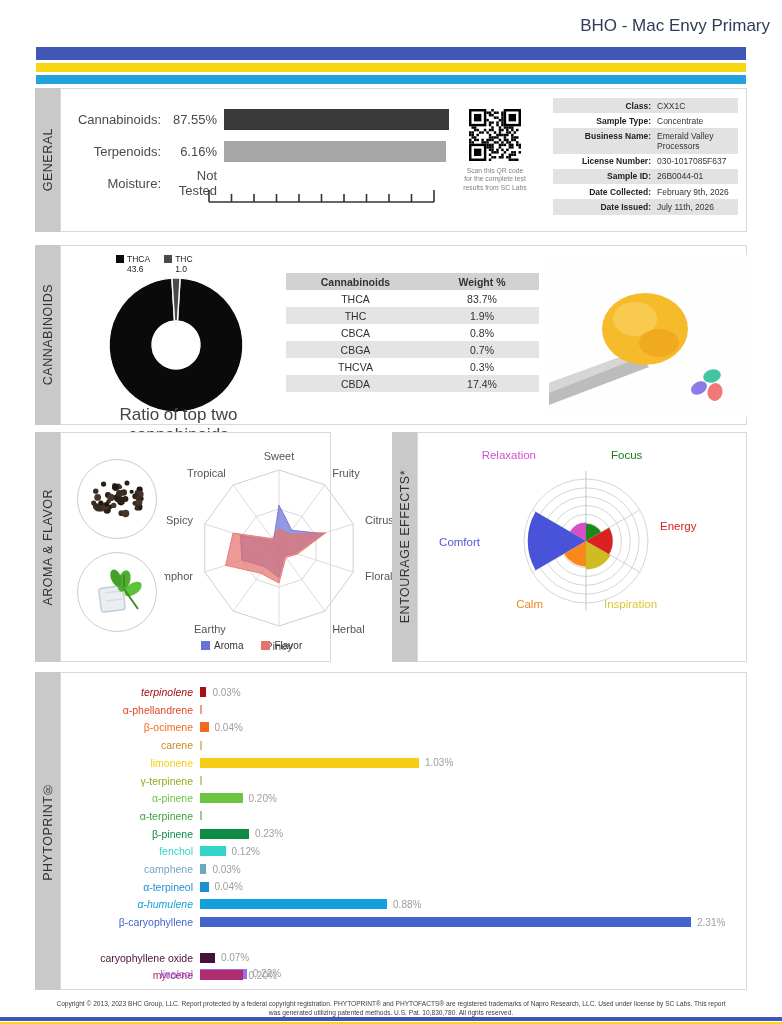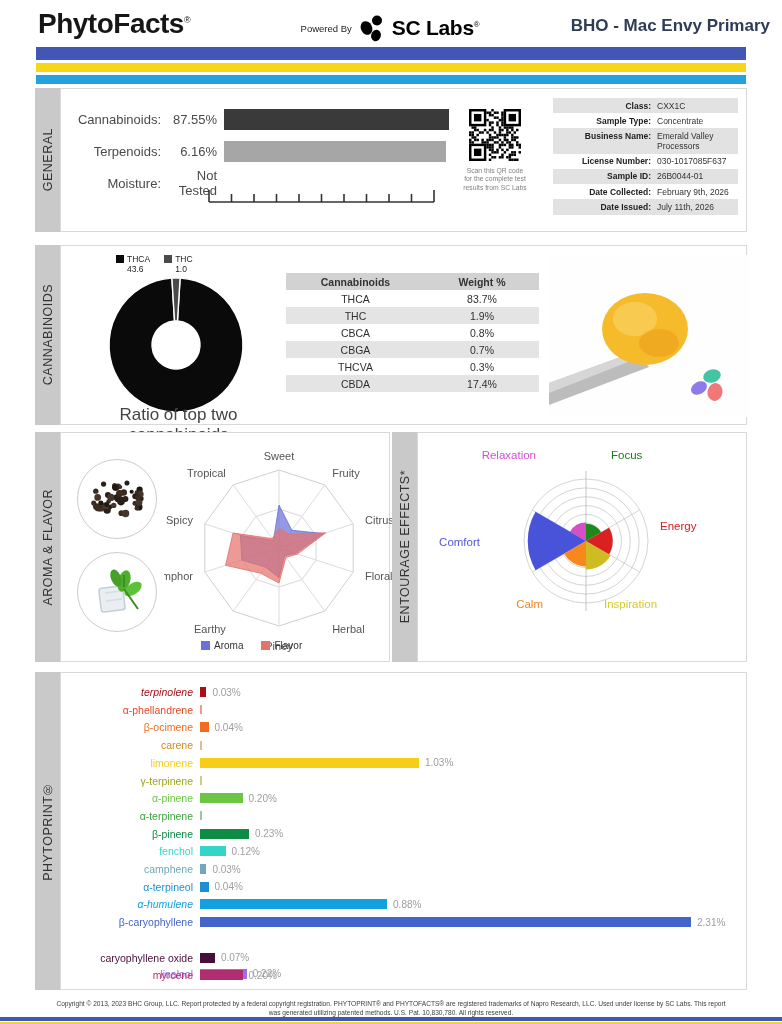--- a/index.html
+++ b/index.html
@@ -5,21 +5,21 @@
   html,body{margin:0;padding:0;background:#fff;}
   .page{position:relative;width:782px;height:1024px;background:#fff;overflow:hidden;
         font-family:"Liberation Sans","DejaVu Sans",sans-serif;-webkit-font-smoothing:antialiased;}
   
   .brand{position:absolute;left:38px;top:8px;font-size:28px;font-weight:600;letter-spacing:-.5px;color:#161616;}
   .brand sup{font-size:9px;font-weight:400;}
   .powered{position:absolute;left:255px;top:14px;width:270px;display:flex;align-items:center;justify-content:center;gap:7px;}
   .powered .pb{font-size:9.5px;color:#1d1d1d;}
   .sclabs{font-size:21px;font-weight:700;color:#000;letter-spacing:-.3px;}
   .sclabs sup{font-size:8px;font-weight:400;}
-  .doc-title{position:absolute;right:12px;top:16px;font-size:17px;font-weight:700;color:#2e3c55;}
+  .doc-title{position:absolute;right:12px;top:16px;font-size:17px;font-weight:400;color:#2e3c55;}
   
   .stripe{position:absolute;left:36px;right:36px;}
   
   .side-label{position:absolute;width:25px;background:#c9c9c9;display:flex;align-items:center;justify-content:center;}
   .side-label span{writing-mode:vertical-rl;transform:rotate(180deg);font-size:12.5px;font-weight:500;color:#333;letter-spacing:.5px;white-space:nowrap;}
   .sec-box{position:absolute;background:#fff;border:1px solid #d9d9d9;box-sizing:border-box;}
   
   .gen-row{position:absolute;left:15px;display:flex;align-items:center;height:22px;}
   .gen-row .gl{width:85px;text-align:right;font-size:13px;color:#4a4a4a;}
   .gen-row .gv{width:56px;text-align:right;font-size:13px;color:#4a4a4a;margin-right:7px;}
@@ -52,30 +52,20 @@
   .terp-row .tb{height:10px;}
   .terp-row .tv{font-size:10px;color:#9e9e9e;margin-left:6px;}
   
   .footer{position:absolute;left:0;right:0;text-align:center;font-size:6.6px;color:#3c3c3c;line-height:1.3;}
 </style>
 </head>
 <body>
 
 <div class="page">
 
-  <div class="brand"><span>PhytoFacts</span><sup>®</sup></div>
-  <div class="powered">
-    <span class="pb">Powered By</span>
-    <svg width="26" height="28" viewBox="0 0 26 28">
-      <circle cx="18" cy="6.5" r="5" fill="#000"></circle>
-      <ellipse cx="7.5" cy="14" rx="5.6" ry="7" transform="rotate(-24 7.5 14)" fill="#000"></ellipse>
-      <ellipse cx="17" cy="21.5" rx="4.8" ry="5.8" transform="rotate(18 17 21.5)" fill="#000"></ellipse>
-    </svg>
-    <span class="sclabs"><span>SC Labs</span><sup>®</sup></span>
-  </div>
   <div class="doc-title">BHO - Mac Envy Primary</div>
 
   <div class="stripe" style="top:47px;height:13px;background:#4156b5;"></div>
   <div class="stripe" style="top:63px;height:9px;background:#f6d615;"></div>
   <div class="stripe" style="top:75px;height:9px;background:#23a2dd;"></div>
 
   <div class="side-label" style="left:35px;top:88px;height:144px;">
       <span>GENERAL</span>
     </div>
   <div class="sec-box" style="left:60px;top:88px;width:687px;height:144px;">
@@ -359,21 +349,21 @@
         <ellipse cx="163" cy="121" rx="9" ry="6.5" transform="rotate(-18 163 121)" fill="#45c4a4"></ellipse>
         <ellipse cx="150" cy="133" rx="8.5" ry="6.2" transform="rotate(-30 150 133)" fill="#8d7be8"></ellipse>
         <ellipse cx="166" cy="137" rx="7.5" ry="9" transform="rotate(12 166 137)" fill="#f07878"></ellipse>
       </g>
     </svg>
   </div>
 
   <div class="side-label" style="left:35px;top:432px;height:230px;">
       <span>AROMA &amp; FLAVOR</span>
     </div>
-  <div class="sec-box" style="left:60px;top:432px;width:330px;height:230px;">
+  <div class="sec-box" style="left:60px;top:432px;width:271px;height:230px;">
     <div class="aroma-circle" style="left:16px;top:26px;width:78px;height:78px;">
       <svg id="pepper-svg" width="78" height="78">
           <circle cx="60.36915922783317" cy="35.83302835099199" r="3.386567839607596" fill="#2a2019"></circle>
           <circle cx="15.6987071765322" cy="43.00056666880282" r="2.5400403711013495" fill="#3a2b20"></circle>
           <circle cx="60.78396541090724" cy="46.88310797380932" r="3.7209738976787774" fill="#1d1712"></circle>
           <circle cx="62.61146971539779" cy="38.38675863562199" r="2.0226774003822356" fill="#45352a"></circle>
           <circle cx="25.56101574502027" cy="24.095160879166738" r="2.6182172659318894" fill="#2a2019"></circle>
           <circle cx="57.07158701351452" cy="43.278748539761004" r="2.5288740520831197" fill="#3a2b20"></circle>
           <circle cx="32.61442042701232" cy="46.719886230945974" r="2.1627912518102677" fill="#1d1712"></circle>
           <circle cx="22.910756475386332" cy="48.137528098003195" r="3.414830712694675" fill="#45352a"></circle>

